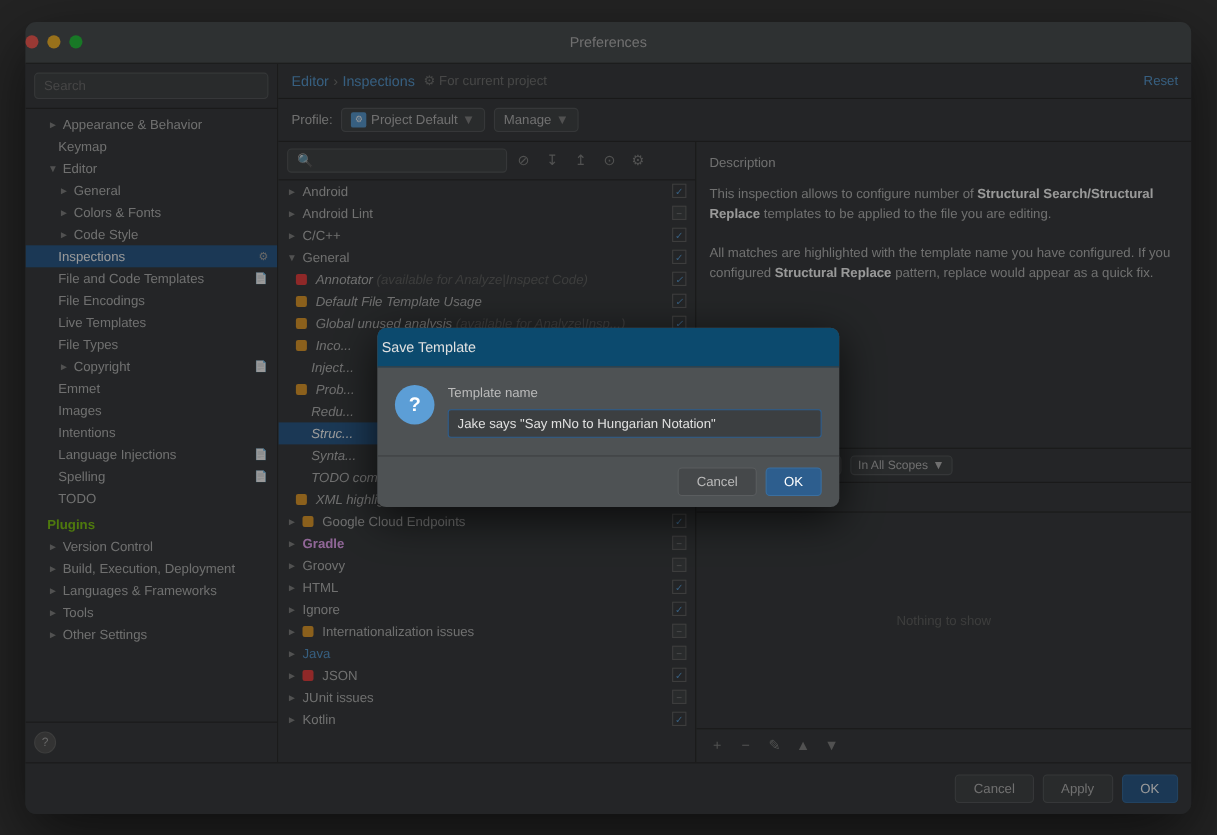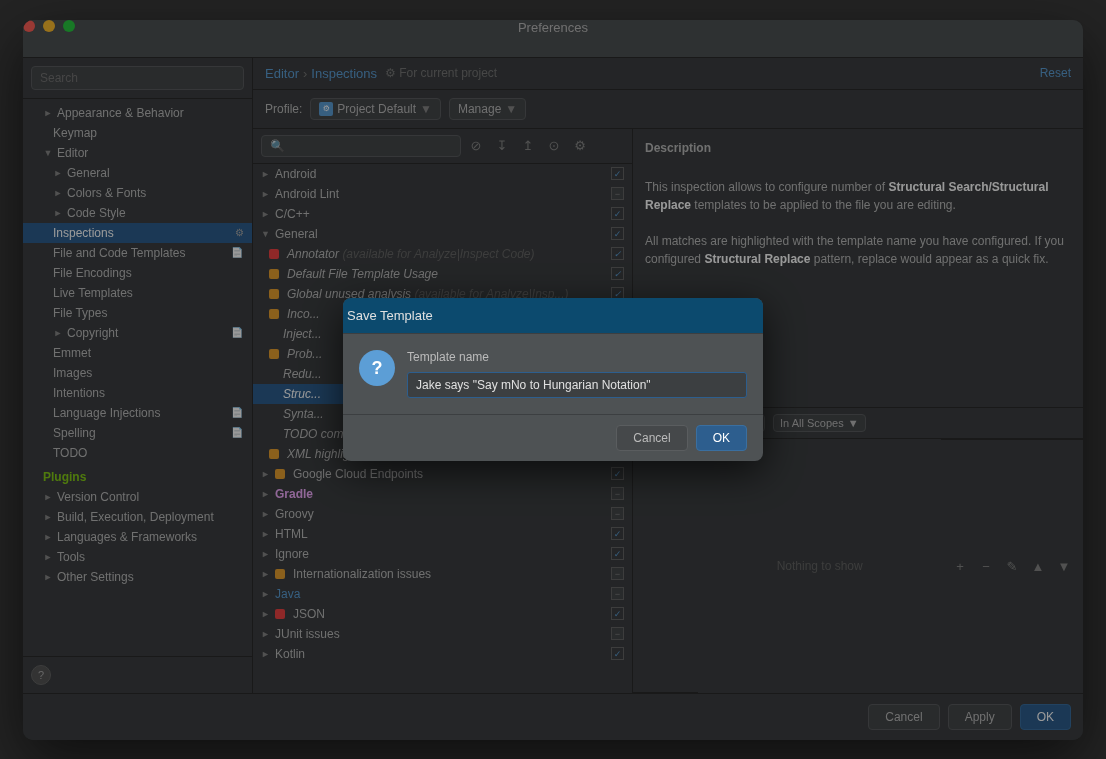--- a/index.html
+++ b/index.html
@@ -20,20 +20,21 @@
       border-radius: 10px;
       overflow: hidden;
       display: flex;
       flex-direction: column;
       box-shadow: 0 20px 60px rgba(0,0,0,0.6);
     }
     .titlebar {
       background: #4e5254;
       height: 38px;
       display: flex;
+      align-items: center;
       padding: 0 0;
       border-bottom: 1px solid #2b2b2b;
       position: relative;
       flex-shrink: 0;
     }
     .traffic-lights {
       display: flex;
       gap: 8px;
     }
     .traffic-light {
@@ -295,22 +296,22 @@
     }
     .description-panel {
       flex: 1;
       padding: 12px;
       overflow-y: auto;
       border-bottom: 1px solid #2b2b2b;
     }
     .desc-title {
       color: #bbb;
       font-size: 12px;
-      margin-bottom: 23px;
-      font-weight: bold;
+      margin-bottom: 12px;
+      font-weight: normal;
     }
     .desc-body {
       color: #bbb;
       font-size: 12px;
       line-height: 1.5;
     }
     .desc-body strong { color: white; }
     .severity-bar {
       display: flex;
       align-items: center;
@@ -336,21 +337,21 @@
     }
     .sev-error-dot {
       width: 8px;
       height: 8px;
       background: #e44;
       border-radius: 50%;
     }
     .options-panel {
       flex: 1;
       display: flex;
-      flex-direction: row;
+      flex-direction: column;
       justify-content: flex-end;
     }
     .options-label {
       color: #bbb;
       font-size: 12px;
       padding: 6px 12px;
       border-bottom: 1px solid #2b2b2b;
     }
     .options-body {
       flex: 1;

